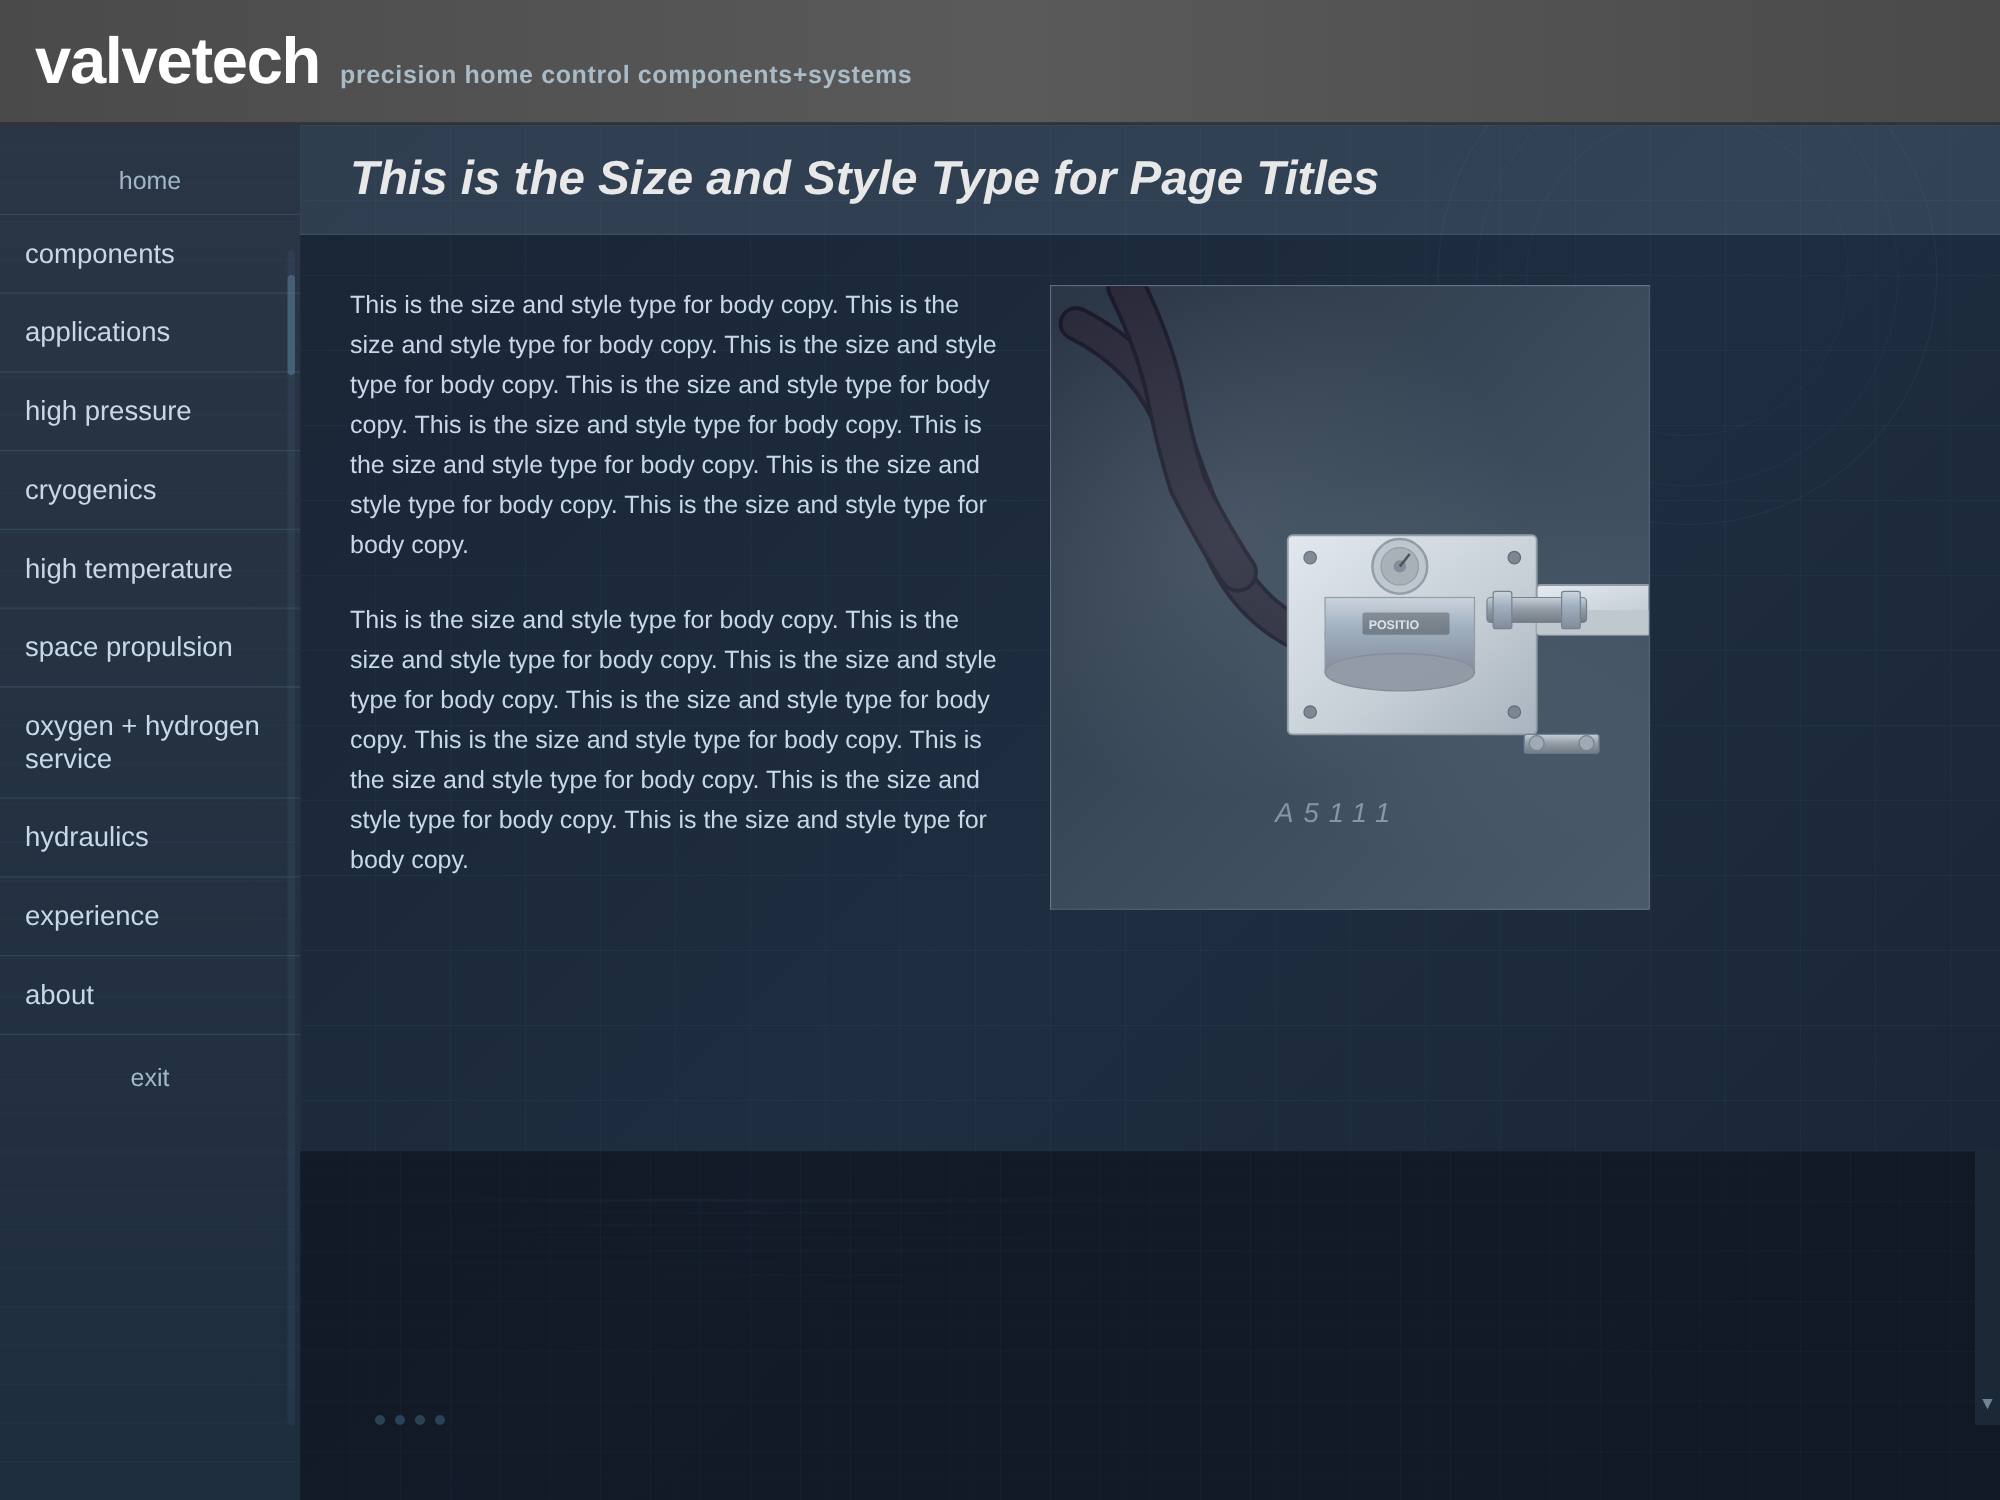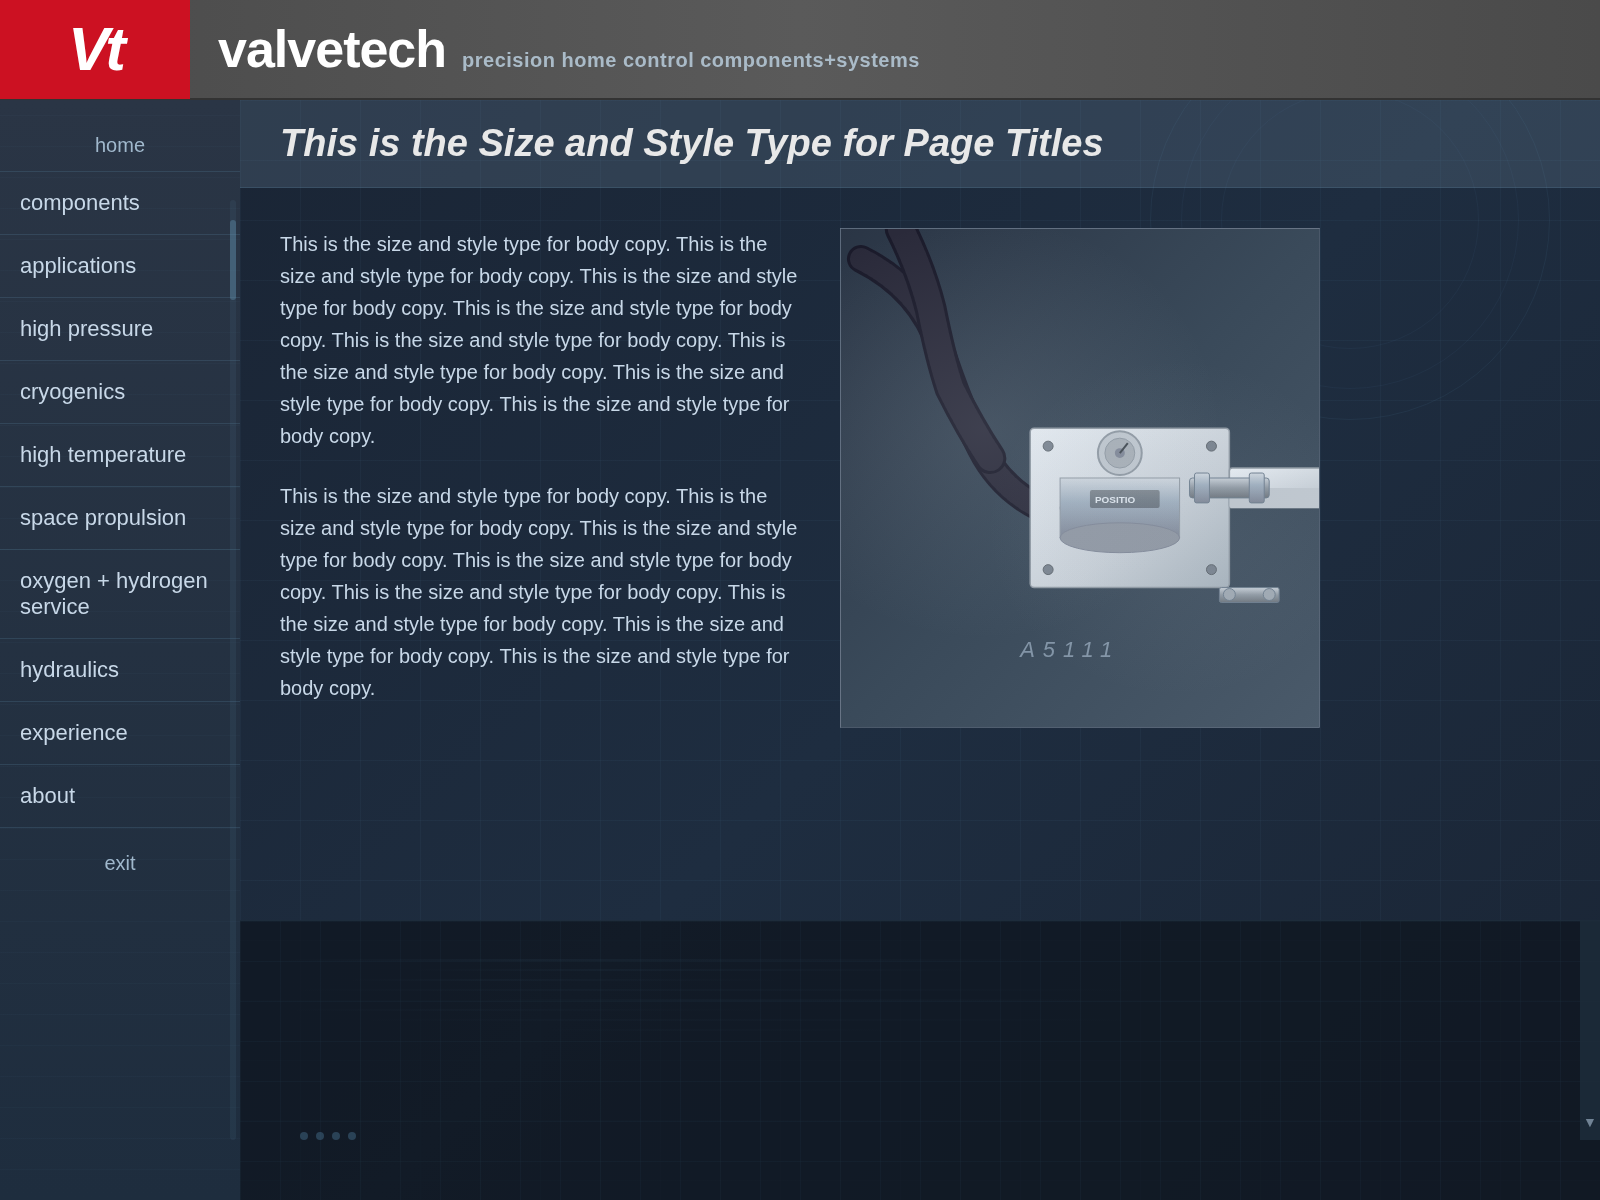--- a/index.html
+++ b/index.html
@@ -317,23 +317,20 @@
 
     .scroll-arrow {
       color: rgba(150,170,190,0.7);
       font-size: 14px;
     }
   </style>
 </head>
 <body>
 
 <div class="header">
-  <div class="logo-box">
-    <span class="logo-vt">Vt</span>
-  </div>
   <div class="brand-text">
     <span class="brand-name">valvetech</span>
     <span class="brand-tagline">precision home control components+systems</span>
   </div>
 </div>
 
 <div class="main-layout">
 
   <nav class="sidebar">
     <div class="sidebar-nav">

